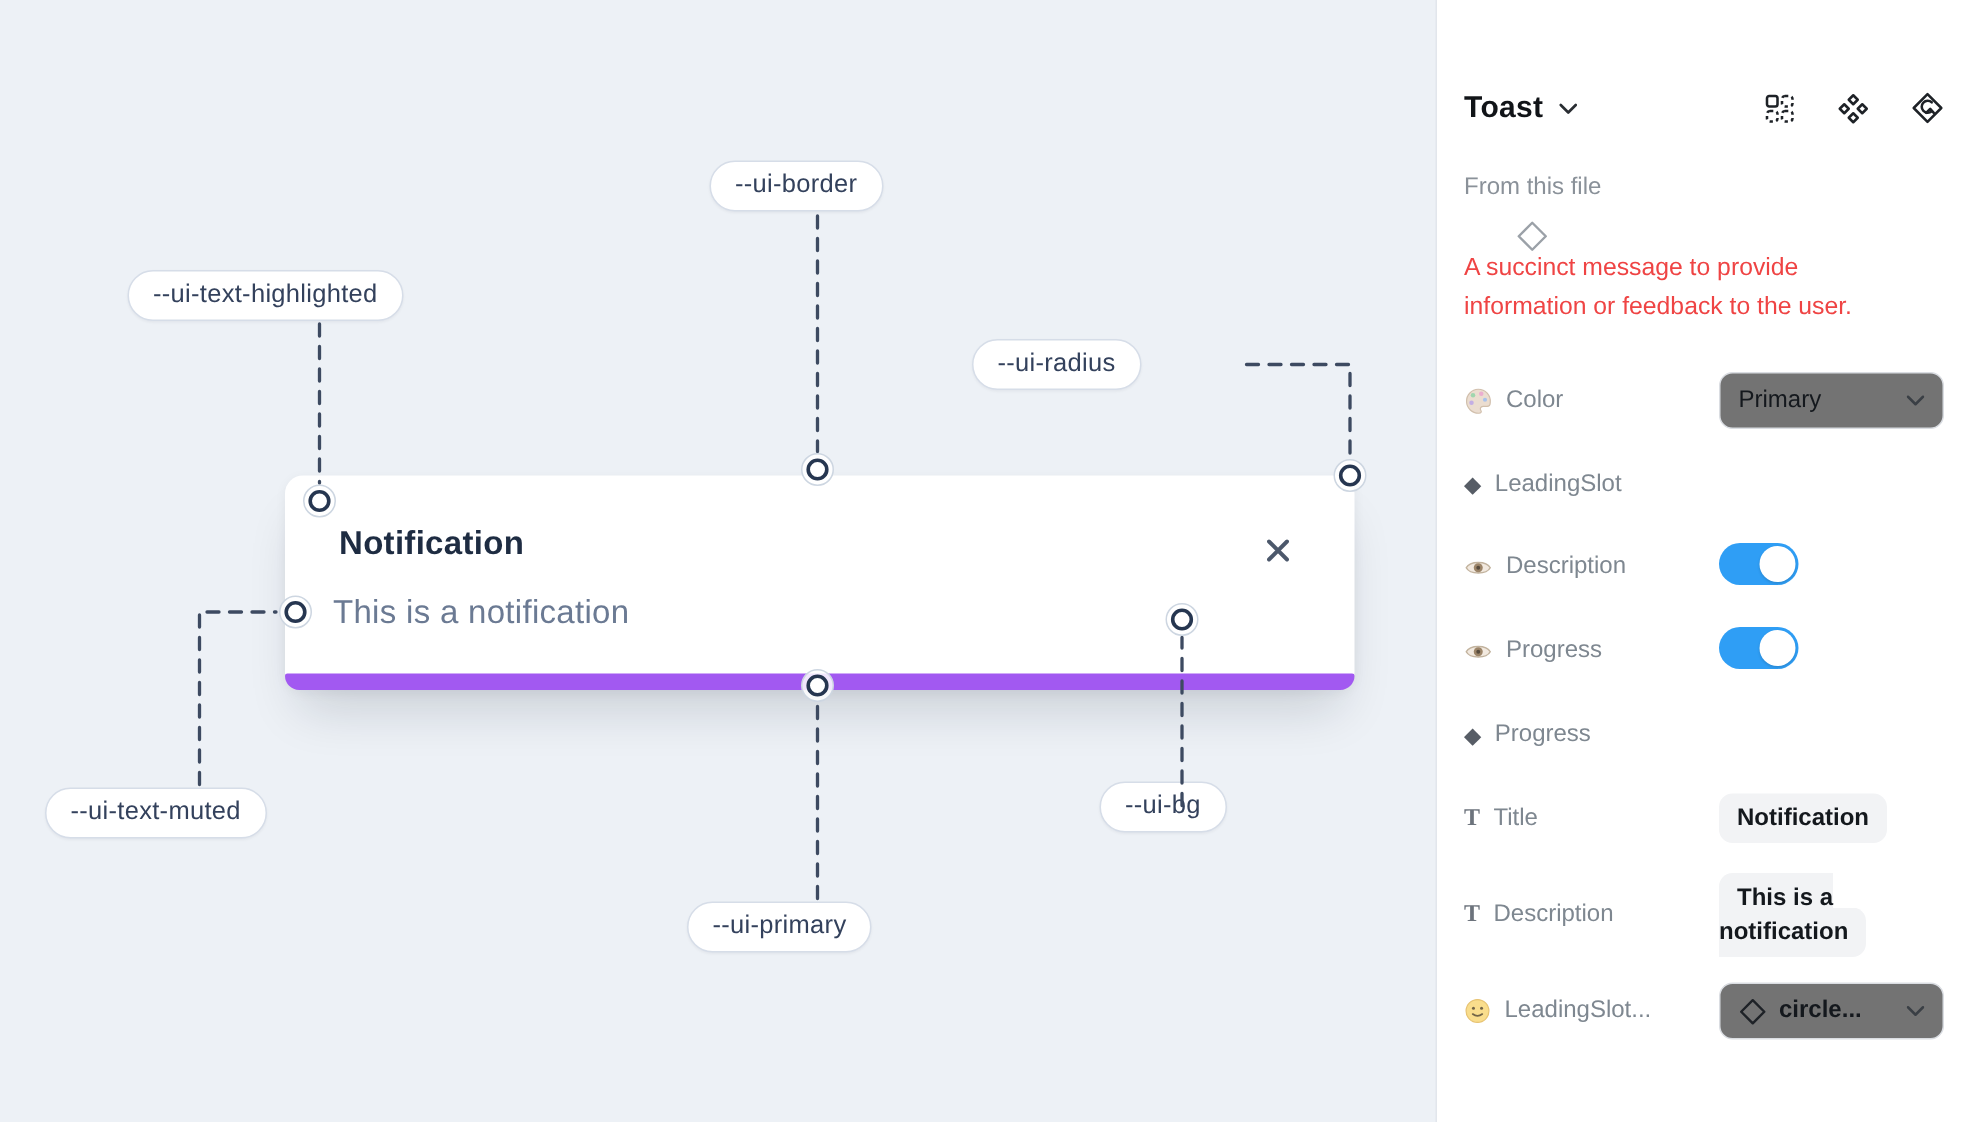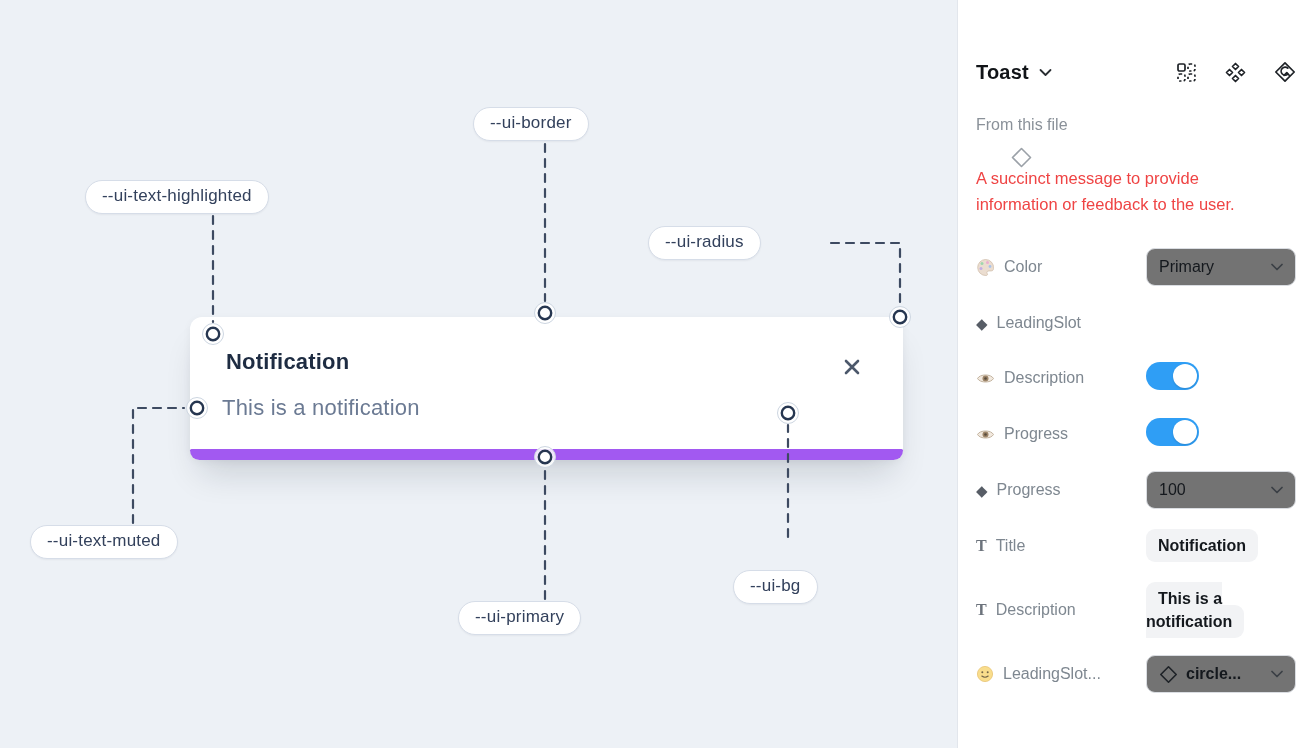--- a/index.html
+++ b/index.html
@@ -190,21 +190,21 @@
       </span>
     </button>
     <div class="toast-progress"></div>
   </div>
 
   <div class="token-pill" style="left:85px;  top:180px;">--ui-text-highlighted</div>
   <div class="token-pill" style="left:473px; top:107px;">--ui-border</div>
   <div class="token-pill" style="left:648px; top:226px;">--ui-radius</div>
   <div class="token-pill" style="left:30px;  top:525px;">--ui-text-muted</div>
   <div class="token-pill" style="left:458px; top:601px;">--ui-primary</div>
-  <div class="token-pill" style="left:733px; top:570px;">--ui-bg</div>
+  <div class="token-pill" style="left:733px; top:521px;">--ui-bg</div>
 
   <svg class="connector-overlay" width="958" height="748" viewBox="0 0 958 748">
     <g stroke="#3d4a61" stroke-width="2.2" stroke-dasharray="8 7" fill="none" stroke-linecap="round">
       <path d="M545,144 L545,301"></path>
       <path d="M213,216 L213,322"></path>
       <path d="M831,243 L900,243 L900,305"></path>
       <path d="M133,523 L133,408 L184,408"></path>
       <path d="M545,599 L545,469"></path>
       <path d="M788,537 L788,425"></path>
     </g>
@@ -345,30 +345,20 @@
     </span>
     <span class="prop-control">
       <button class="toggle"><span class="knob"></span></button>
     </span>
   </div>
 
   <div class="prop-row" style="top:471px; height:38px;">
     <span class="prop-label-group">
       <span class="diamond-solid">◆</span>
       <span>Progress</span>
-    </span>
-    <span class="prop-control">
-      <span class="dropdown">
-        <span>100</span>
-        <span class="chev">
-          <svg width="12" height="8" viewBox="0 0 12 8">
-              <path d="M1 1.5 L6 6.5 L11 1.5" stroke="#3a3f45" stroke-width="1.7" fill="none" stroke-linecap="round" stroke-linejoin="round"></path>
-            </svg>
-        </span>
-      </span>
     </span>
   </div>
 
   <div class="prop-row" style="top:527px; height:38px;">
     <span class="prop-label-group">
       <span class="serif-t">T</span>
       <span>Title</span>
     </span>
     <span class="prop-control">
       <span class="textfield">Notification</span>

